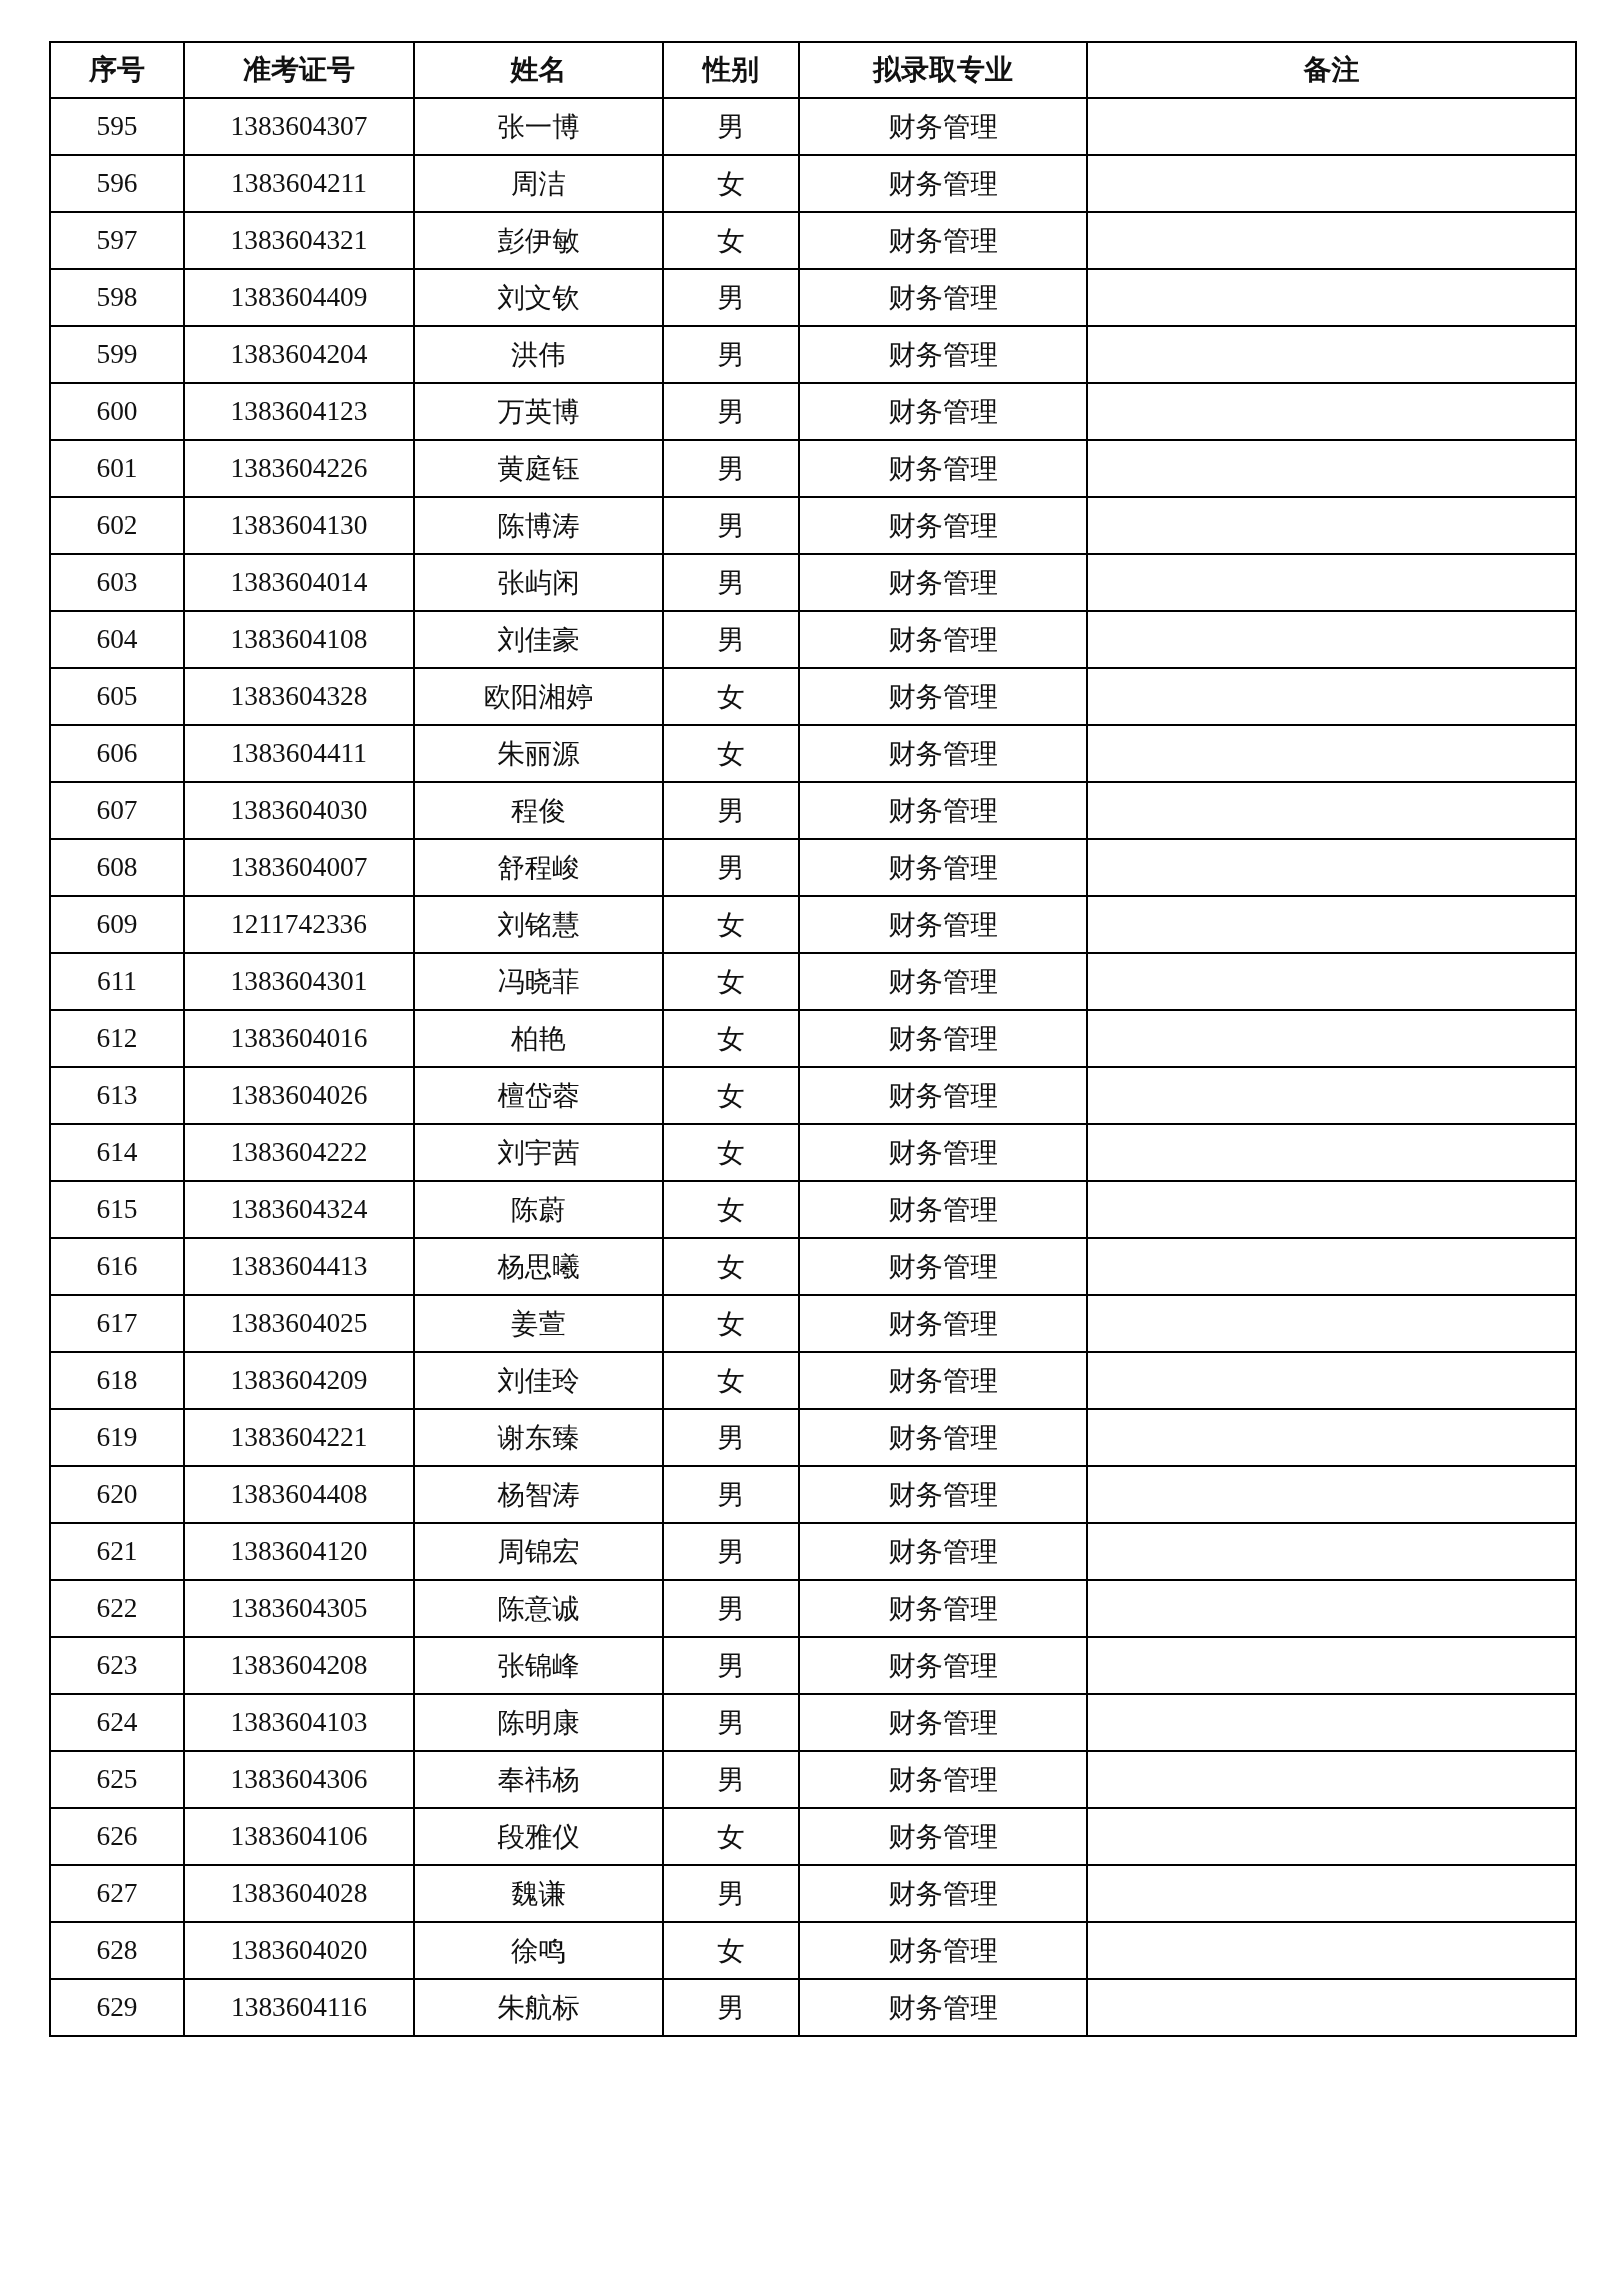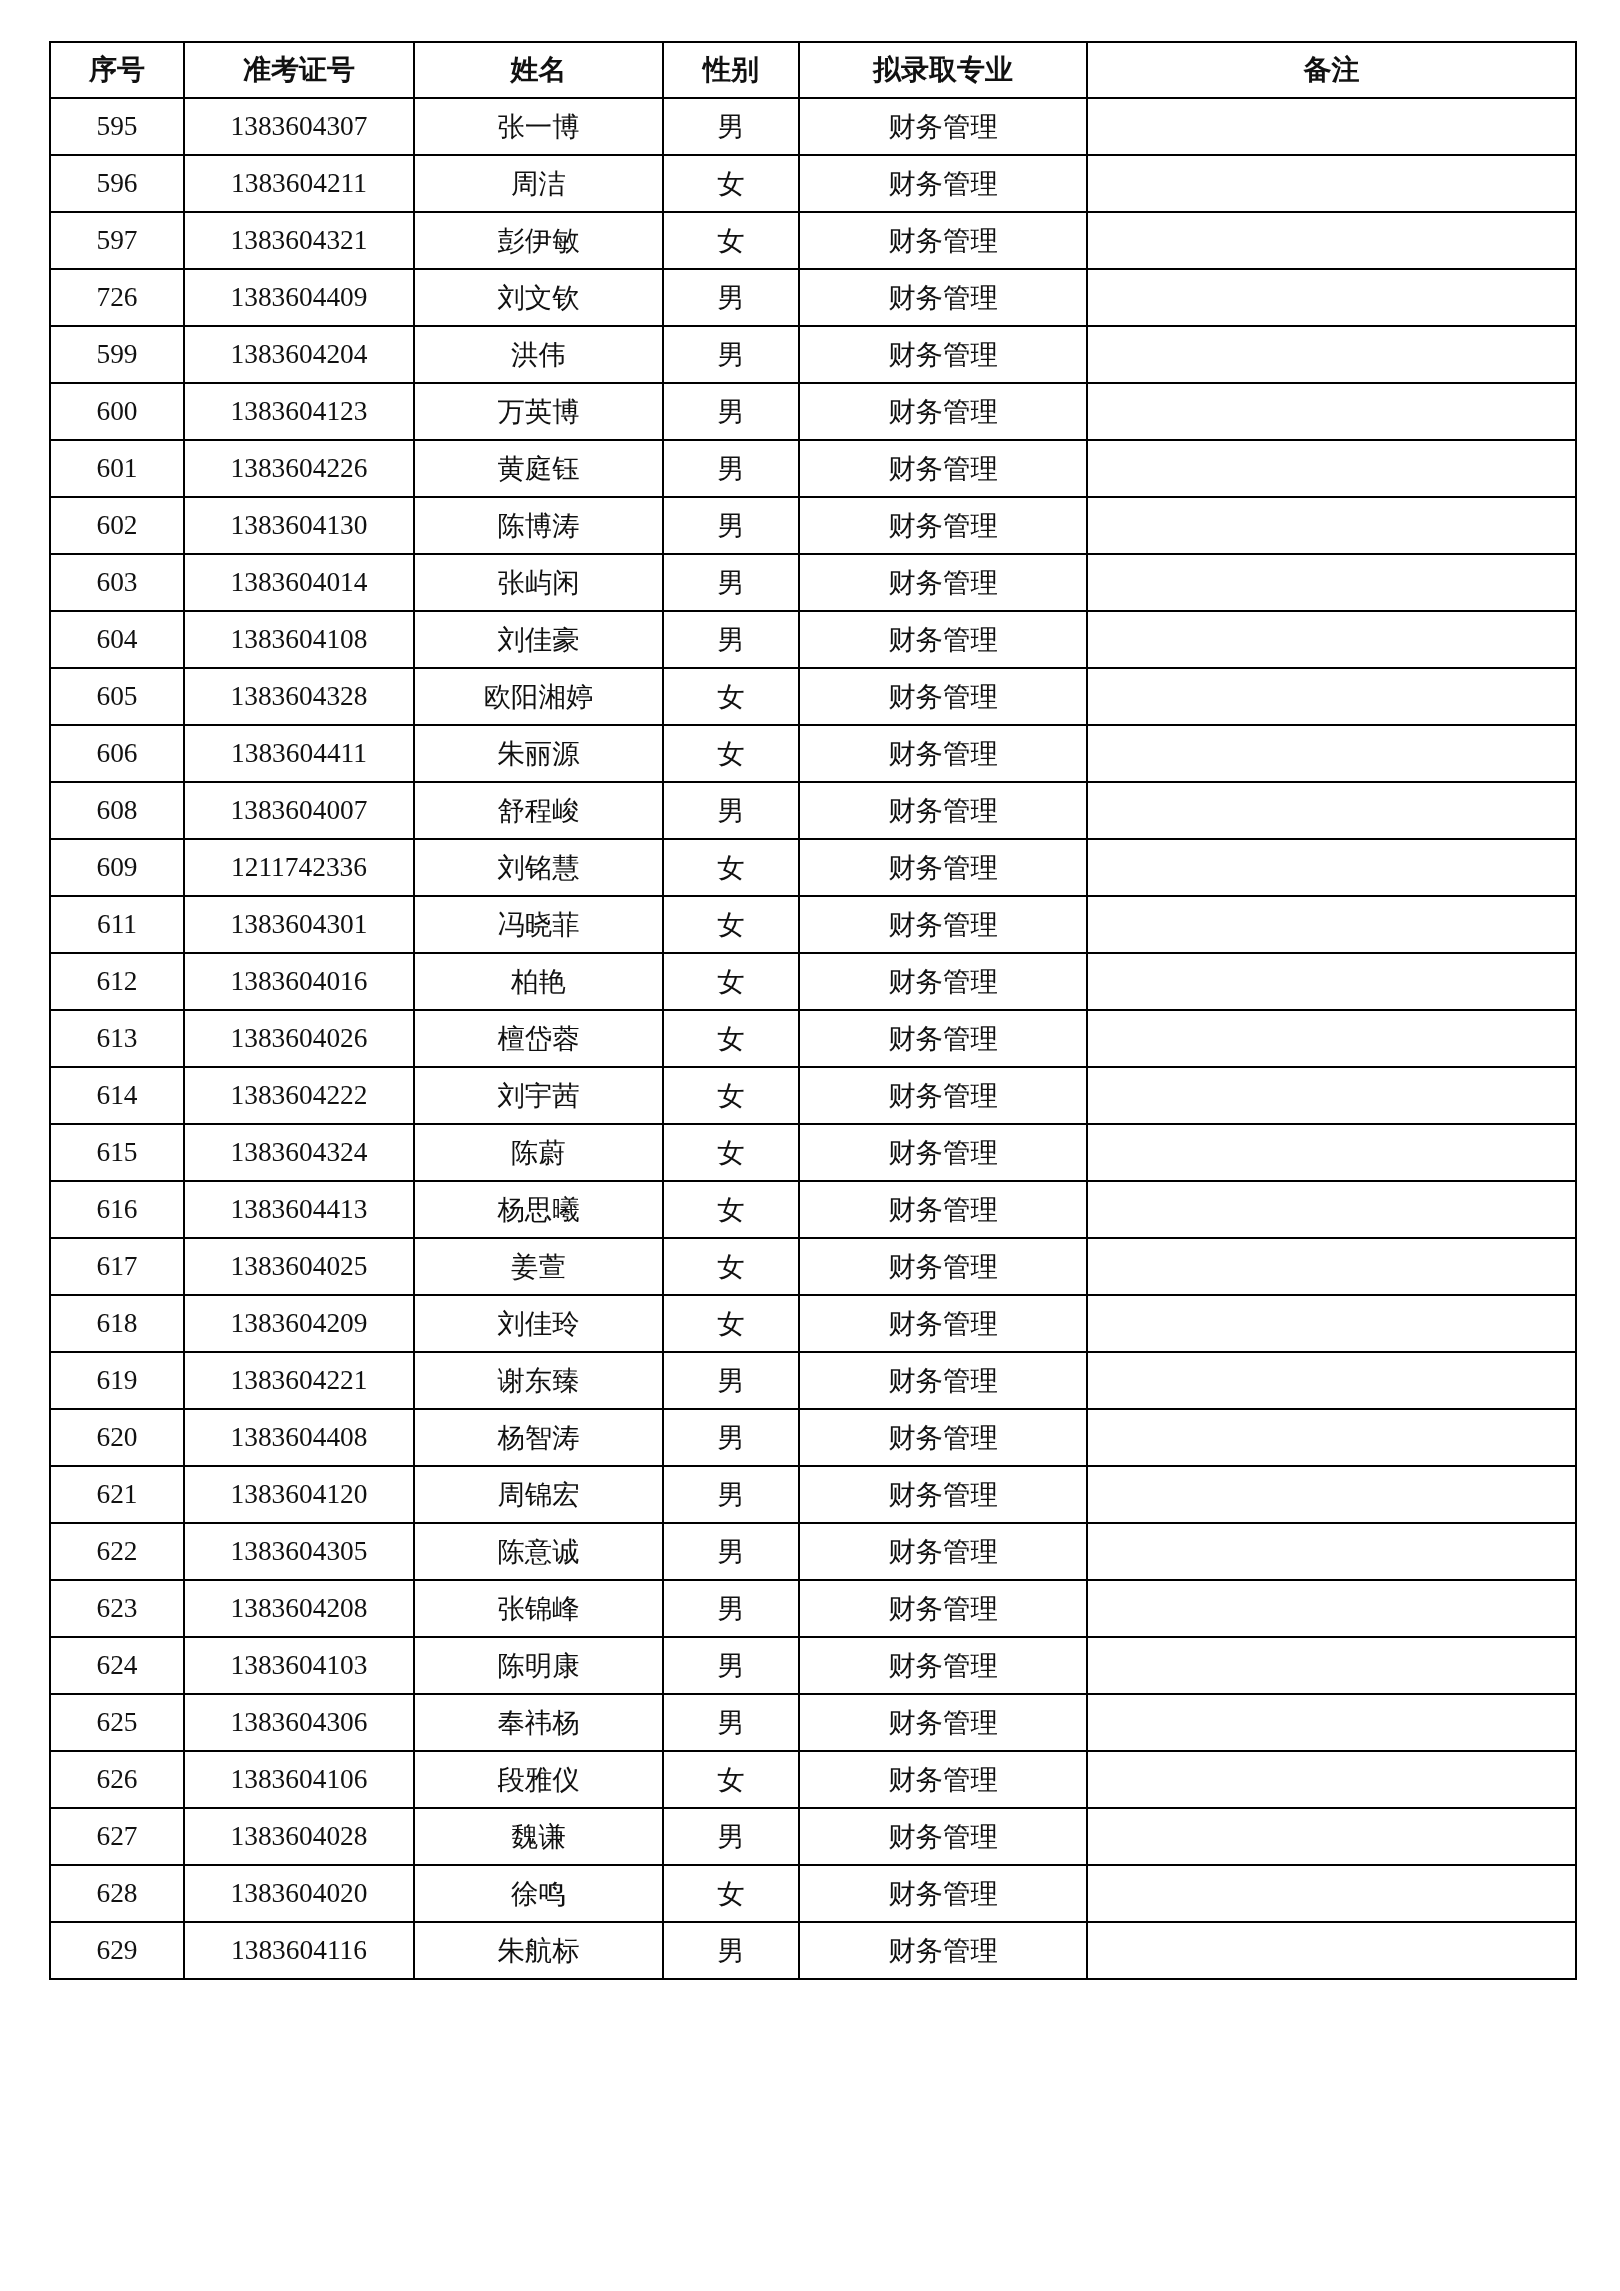--- a/index.html
+++ b/index.html
@@ -105,21 +105,21 @@
   <tr>
     <td class="num">597</td>
     <td class="num">1383604321</td>
     <td class="cjk">彭伊敏</td>
     <td class="cjk">女</td>
     <td class="cjk">财务管理</td>
     <td class="cjk"></td>
   </tr>
 
   <tr>
-    <td class="num">726</td>
+    <td class="num">598</td>
     <td class="num">1383604409</td>
     <td class="cjk">刘文钦</td>
     <td class="cjk">男</td>
     <td class="cjk">财务管理</td>
     <td class="cjk"></td>
   </tr>
 
   <tr>
     <td class="num">599</td>
     <td class="num">1383604204</td>
@@ -185,20 +185,28 @@
 
   <tr>
     <td class="num">606</td>
     <td class="num">1383604411</td>
     <td class="cjk">朱丽源</td>
     <td class="cjk">女</td>
     <td class="cjk">财务管理</td>
     <td class="cjk"></td>
   </tr>
 
+  <tr>
+    <td class="num">607</td>
+    <td class="num">1383604030</td>
+    <td class="cjk">程俊</td>
+    <td class="cjk">男</td>
+    <td class="cjk">财务管理</td>
+    <td class="cjk"></td>
+  </tr>
 
   <tr>
     <td class="num">608</td>
     <td class="num">1383604007</td>
     <td class="cjk">舒程峻</td>
     <td class="cjk">男</td>
     <td class="cjk">财务管理</td>
     <td class="cjk"></td>
   </tr>
 

